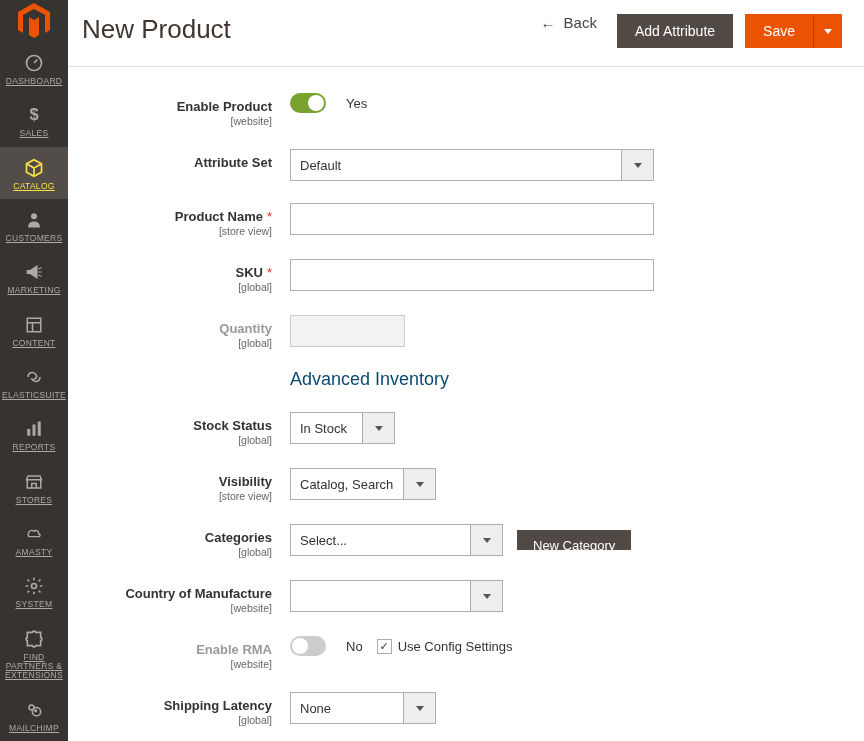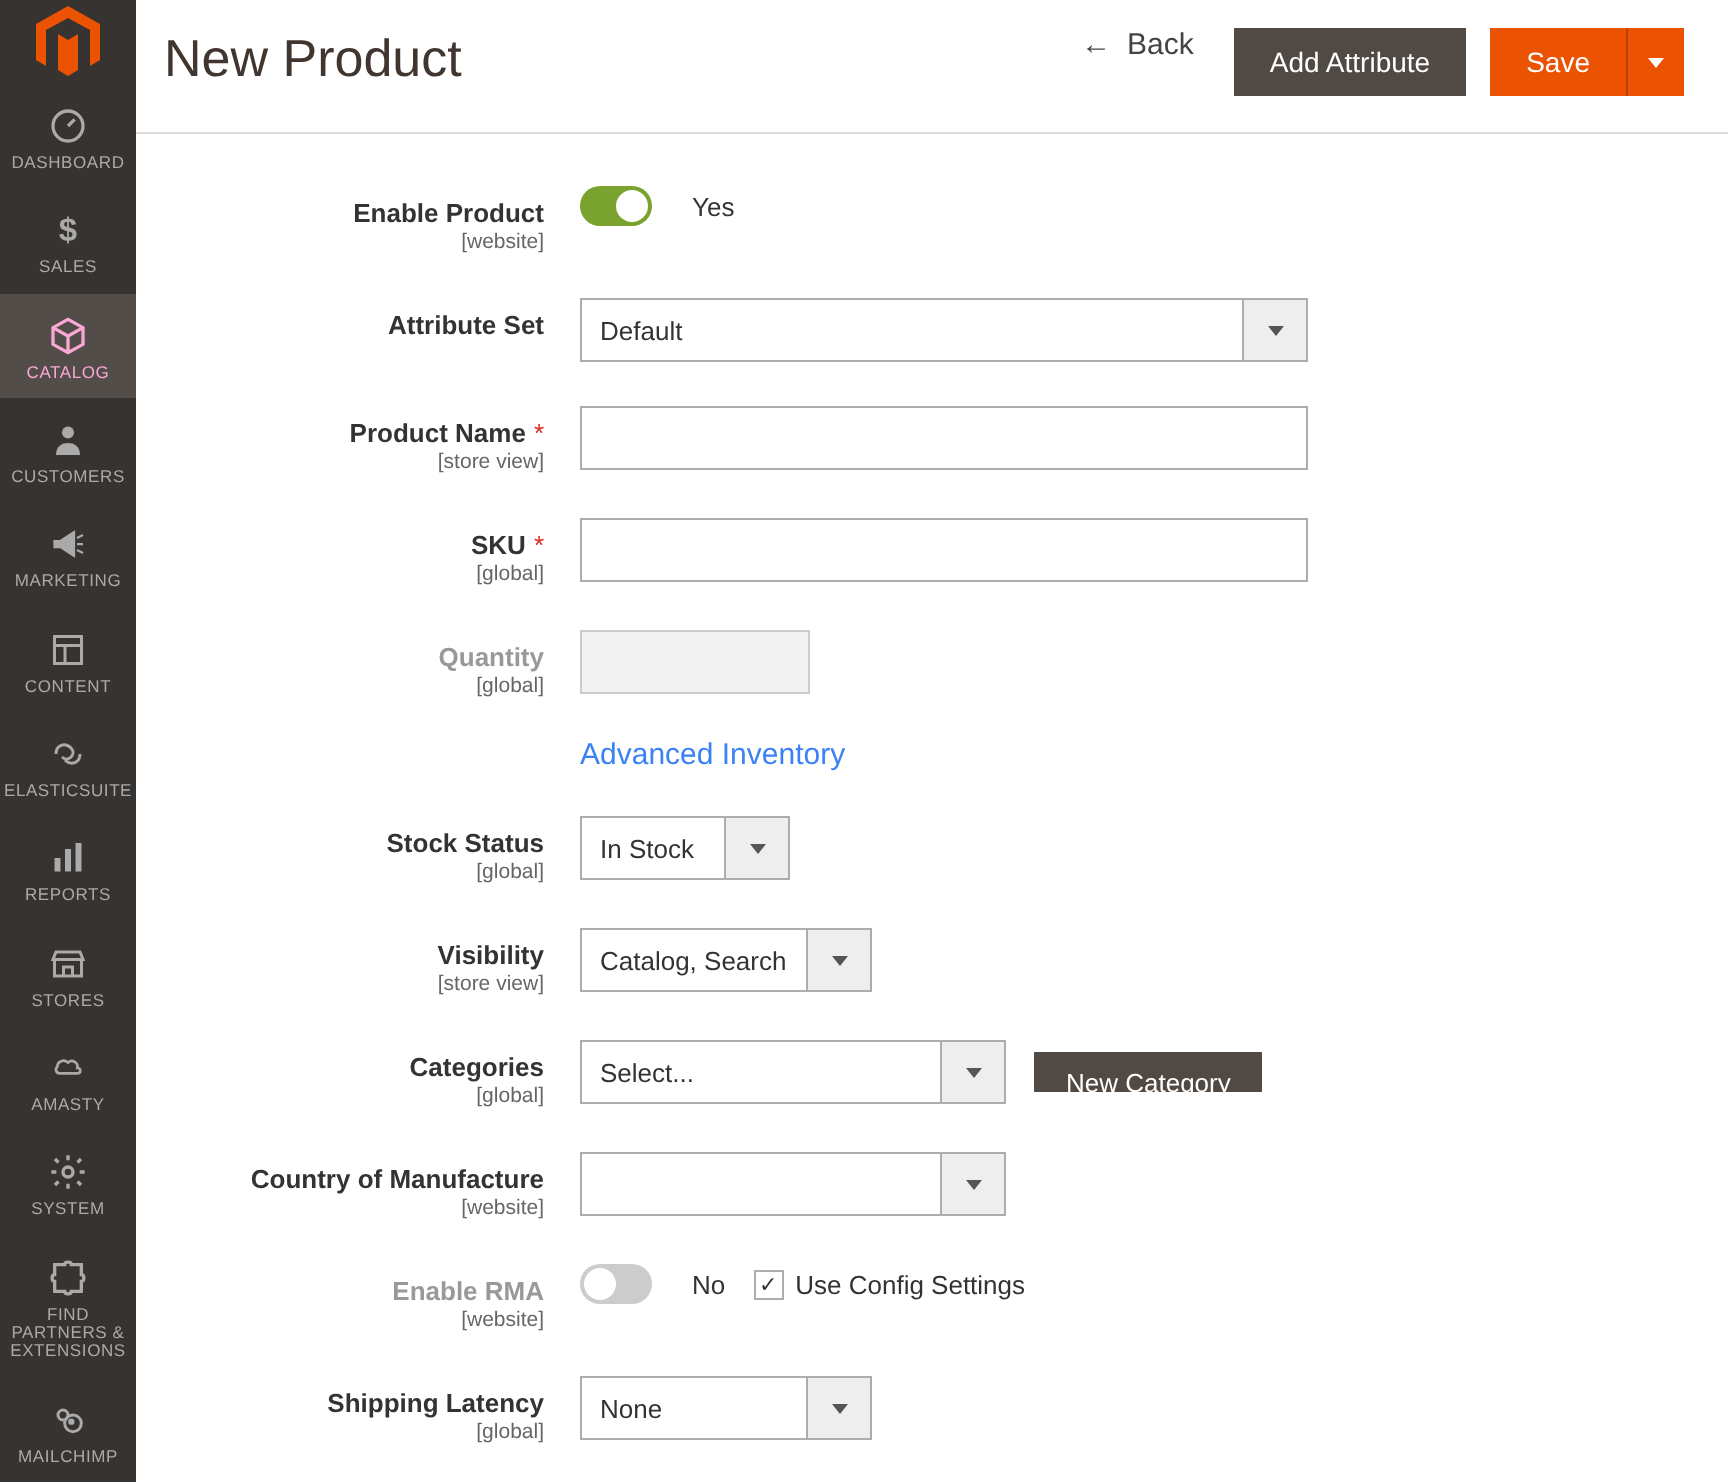--- a/index.html
+++ b/index.html
@@ -4,23 +4,23 @@
 <style>
 * { box-sizing: border-box; margin: 0; padding: 0; }
 body { font-family: 'Helvetica Neue', Arial, sans-serif; font-size: 13px; color: #333; background: #fff; }
 .app { display: flex; width: 864px; height: 741px; overflow: hidden; position: relative; }
 
 
 .sidebar { width: 68px; background: #373330; display: flex; flex-direction: column; align-items: center; padding-top: 0; flex-shrink: 0; }
 .logo { width: 68px; height: 56px; display: flex; align-items: center; justify-content: center; }
 .logo svg { width: 32px; height: 36px; }
 .nav-item { width: 68px; padding: 10px 2px 8px; display: flex; flex-direction: column; align-items: center; cursor: pointer; color: #aaa; }
-.nav-item.active { background: #524d49; color: #f9a8d4; }
+.nav-item.active { background: #524d49; color: #fde047; }
 .nav-item .icon { width: 22px; height: 22px; display: flex; align-items: center; justify-content: center; margin-bottom: 3px; }
-.nav-item .label { font-size: 8.5px; letter-spacing: 0.3px; text-align: center; line-height: 1.1; }
+.nav-item .label { font-size: 8.5px; letter-spacing: 0.3px; text-align: center; line-height: 1.1; text-decoration: underline; }
 
 
 .main { flex: 1; display: flex; flex-direction: column; overflow: hidden; }
 .header { display: flex; align-items: flex-start; padding: 14px 22px 18px 14px; border-bottom: 1px solid #ddd; }
 .page-title { font-size: 26px; font-weight: 400; color: #41362f; flex: 1; }
 .back-link { display: flex; align-items: center; gap: 8px; margin-right: 20px; color: #444; cursor: pointer; font-size: 15px; }
 .btn { padding: 9px 18px; font-size: 14px; border: none; cursor: pointer; font-weight: 500; }
 .btn-secondary { background: #514943; color: #fff; margin-right: 12px; }
 .btn-primary { background: #eb5202; color: #fff; }
 .btn-group { display: flex; }
@@ -51,21 +51,21 @@
 .text-input.med { width: 115px; }
 .text-input.disabled { background: #f2f2f2; border-color: #ccc; }
 
 .select-wrap { display: flex; height: 32px; }
 .select-display { border: 1px solid #adadad; padding: 0 9px; display: flex; align-items: center; font-size: 13px; background: #fff; }
 .select-btn { width: 32px; border: 1px solid #adadad; border-left: none; background: #eee; display: flex; align-items: center; justify-content: center; cursor: pointer; }
 .select-wrap.w364 .select-display { width: 332px; }
 .select-wrap.w150 .select-display { width: 114px; }
 .select-wrap.w230 .select-display { width: 181px; }
 
-.link { color: #3b82f6; font-size: 15px; cursor: pointer; }
+.link { color: #0c4a6e; font-size: 18px; cursor: pointer; }
 .subrow { width: 100%; margin-top: 8px; }
 
 .btn-dark { background: #514943; color: #fff; padding: 8px 16px; border: none; font-size: 13px; cursor: pointer; height: 20px; }
 
 .checkbox-wrap { display: flex; align-items: center; gap: 6px; }
 .checkbox { width: 15px; height: 15px; border: 1px solid #adadad; display: flex; align-items: center; justify-content: center; font-size: 11px; background: #fff; cursor: pointer; }
 
 .caret-down { width: 0; height: 0; border-left: 4px solid transparent; border-right: 4px solid transparent; border-top: 5px solid #555; }
 .caret-down-white { width: 0; height: 0; border-left: 4px solid transparent; border-right: 4px solid transparent; border-top: 5px solid #fff; }
 </style>

